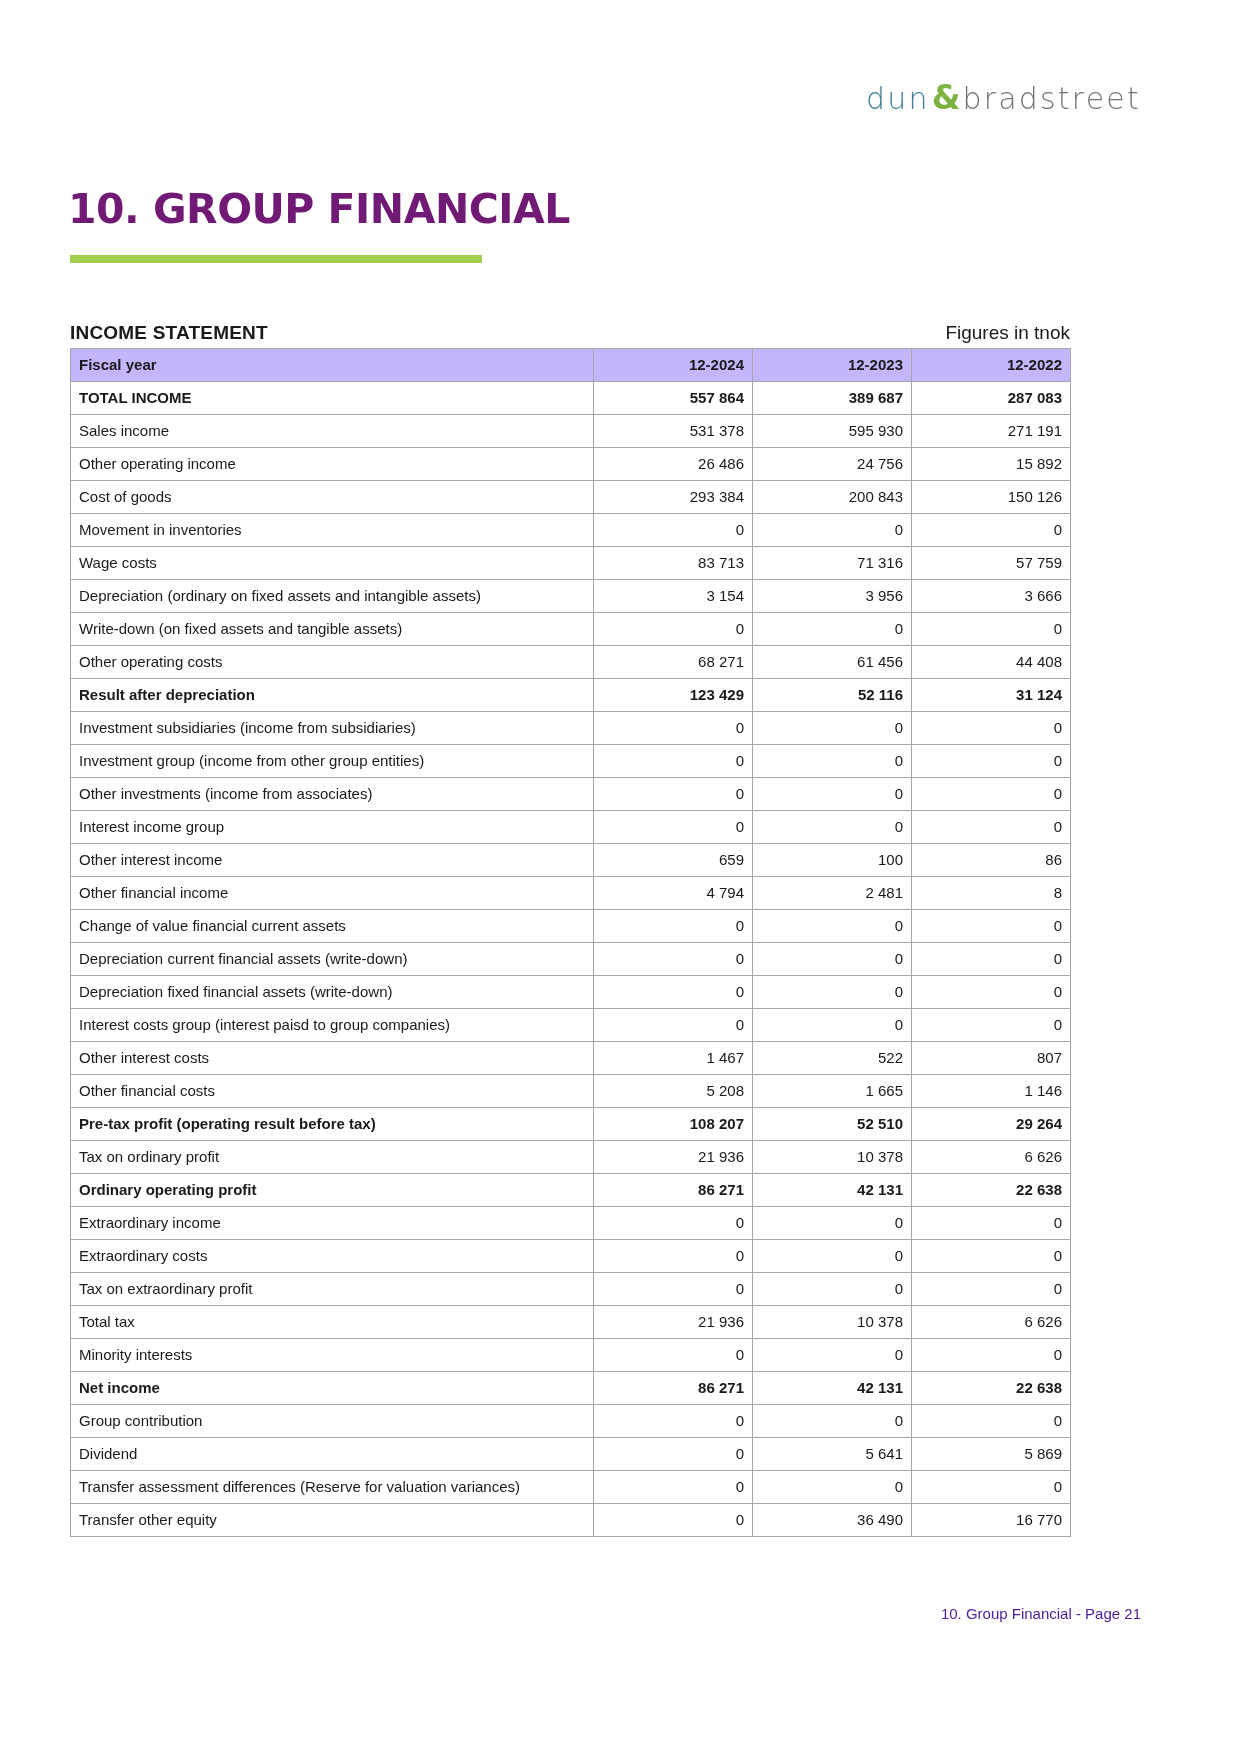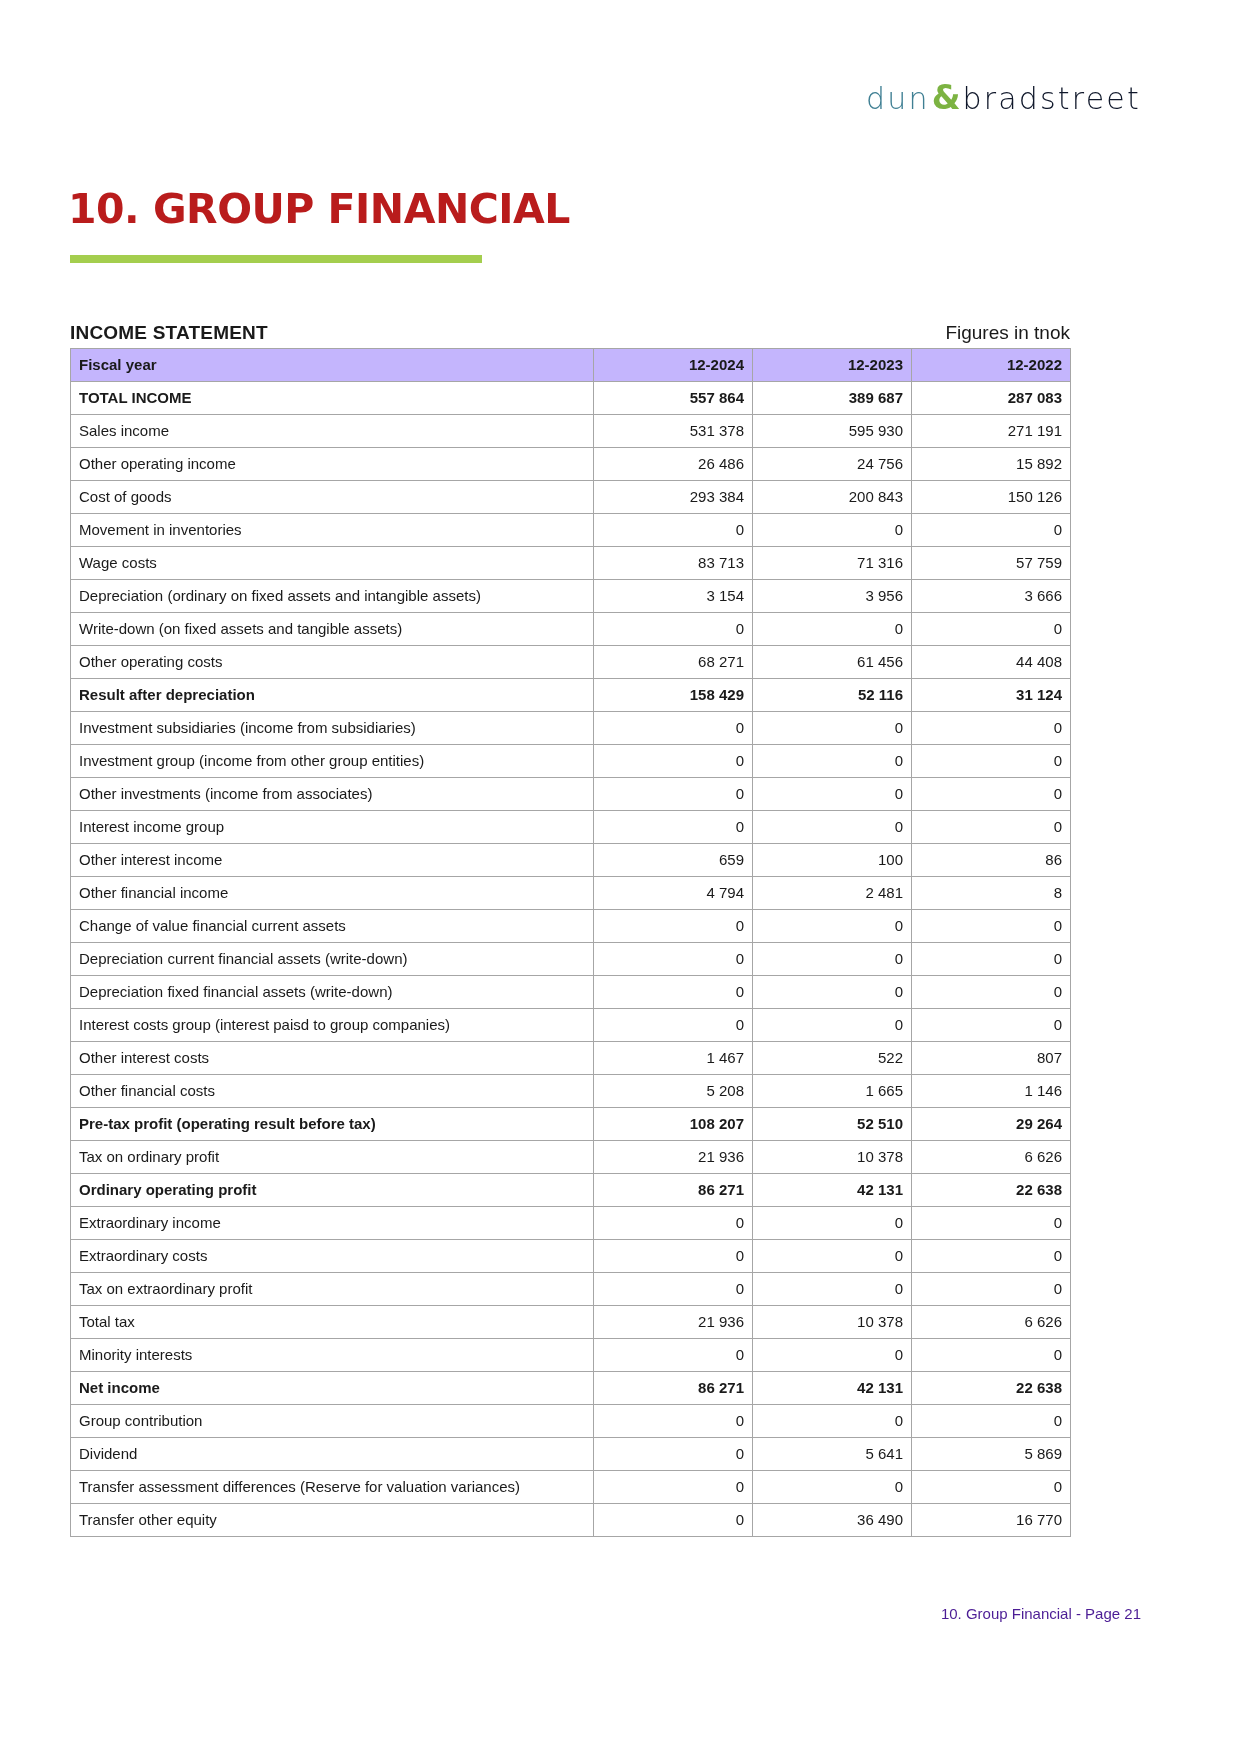--- a/index.html
+++ b/index.html
@@ -36,31 +36,31 @@
     font-weight: 300;
   }
   .logo .dun { color: #3f7f93; }
   .logo .amp {
     color: #7cb342;
     font-weight: 700;
     font-size: 33px;
     margin: 0 2px;
     letter-spacing: 0;
   }
-  .logo .brad { color: #0f172a; }
+  .logo .brad { color: #737373; }
 
   
   .title {
     position: absolute;
     top: 185px;
     left: 68px;
     font-size: 41px;
     font-weight: bold;
     letter-spacing: -0.5px;
-    color: #b91c1c;
+    color: #701a75;
     font-family: "DejaVu Sans", sans-serif;
   }
   .title-rule {
     position: absolute;
     top: 255px;
     left: 70px;
     width: 412px;
     height: 8px;
     background: #a4ce4e;
   }
@@ -212,21 +212,21 @@
             <td class="val">0</td>
           </tr>
           <tr>
             <td class="lbl">Other operating costs</td>
             <td class="val">68 271</td>
             <td class="val">61 456</td>
             <td class="val">44 408</td>
           </tr>
           <tr class="bold">
             <td class="lbl">Result after depreciation</td>
-            <td class="val">158 429</td>
+            <td class="val">123 429</td>
             <td class="val">52 116</td>
             <td class="val">31 124</td>
           </tr>
           <tr>
             <td class="lbl">Investment subsidiaries (income from subsidiaries)</td>
             <td class="val">0</td>
             <td class="val">0</td>
             <td class="val">0</td>
           </tr>
           <tr>

